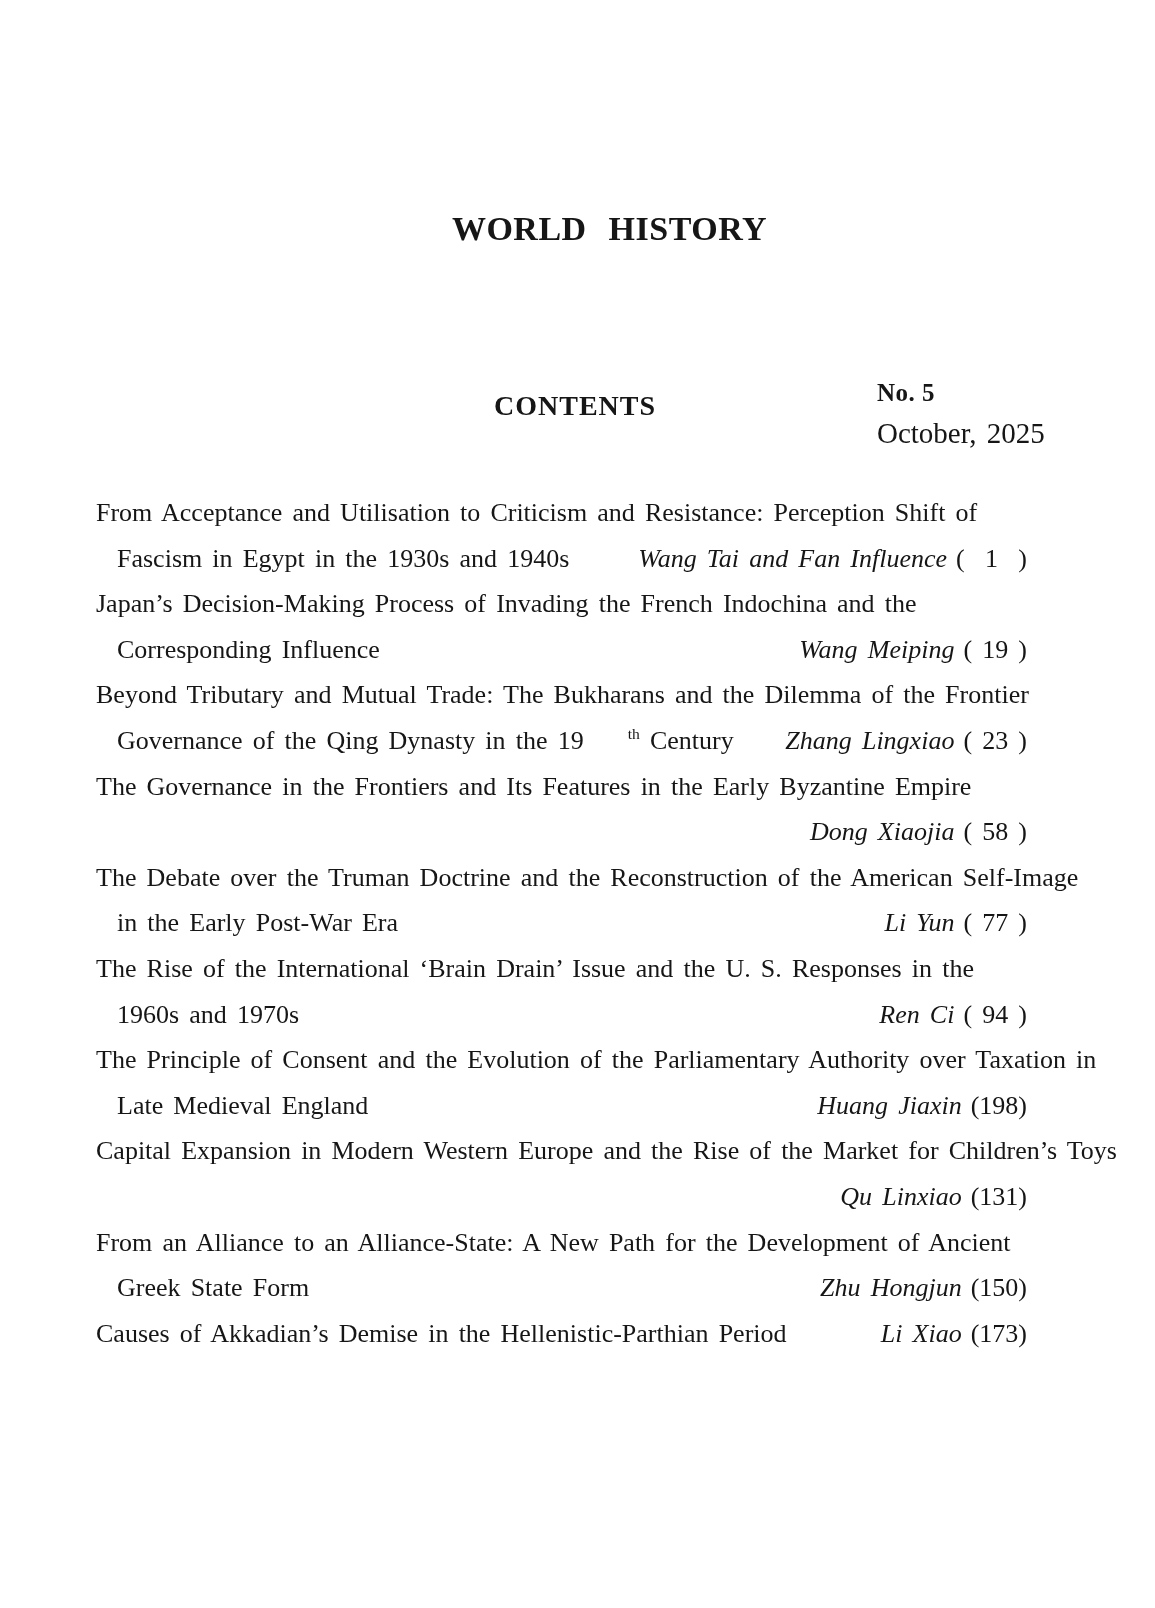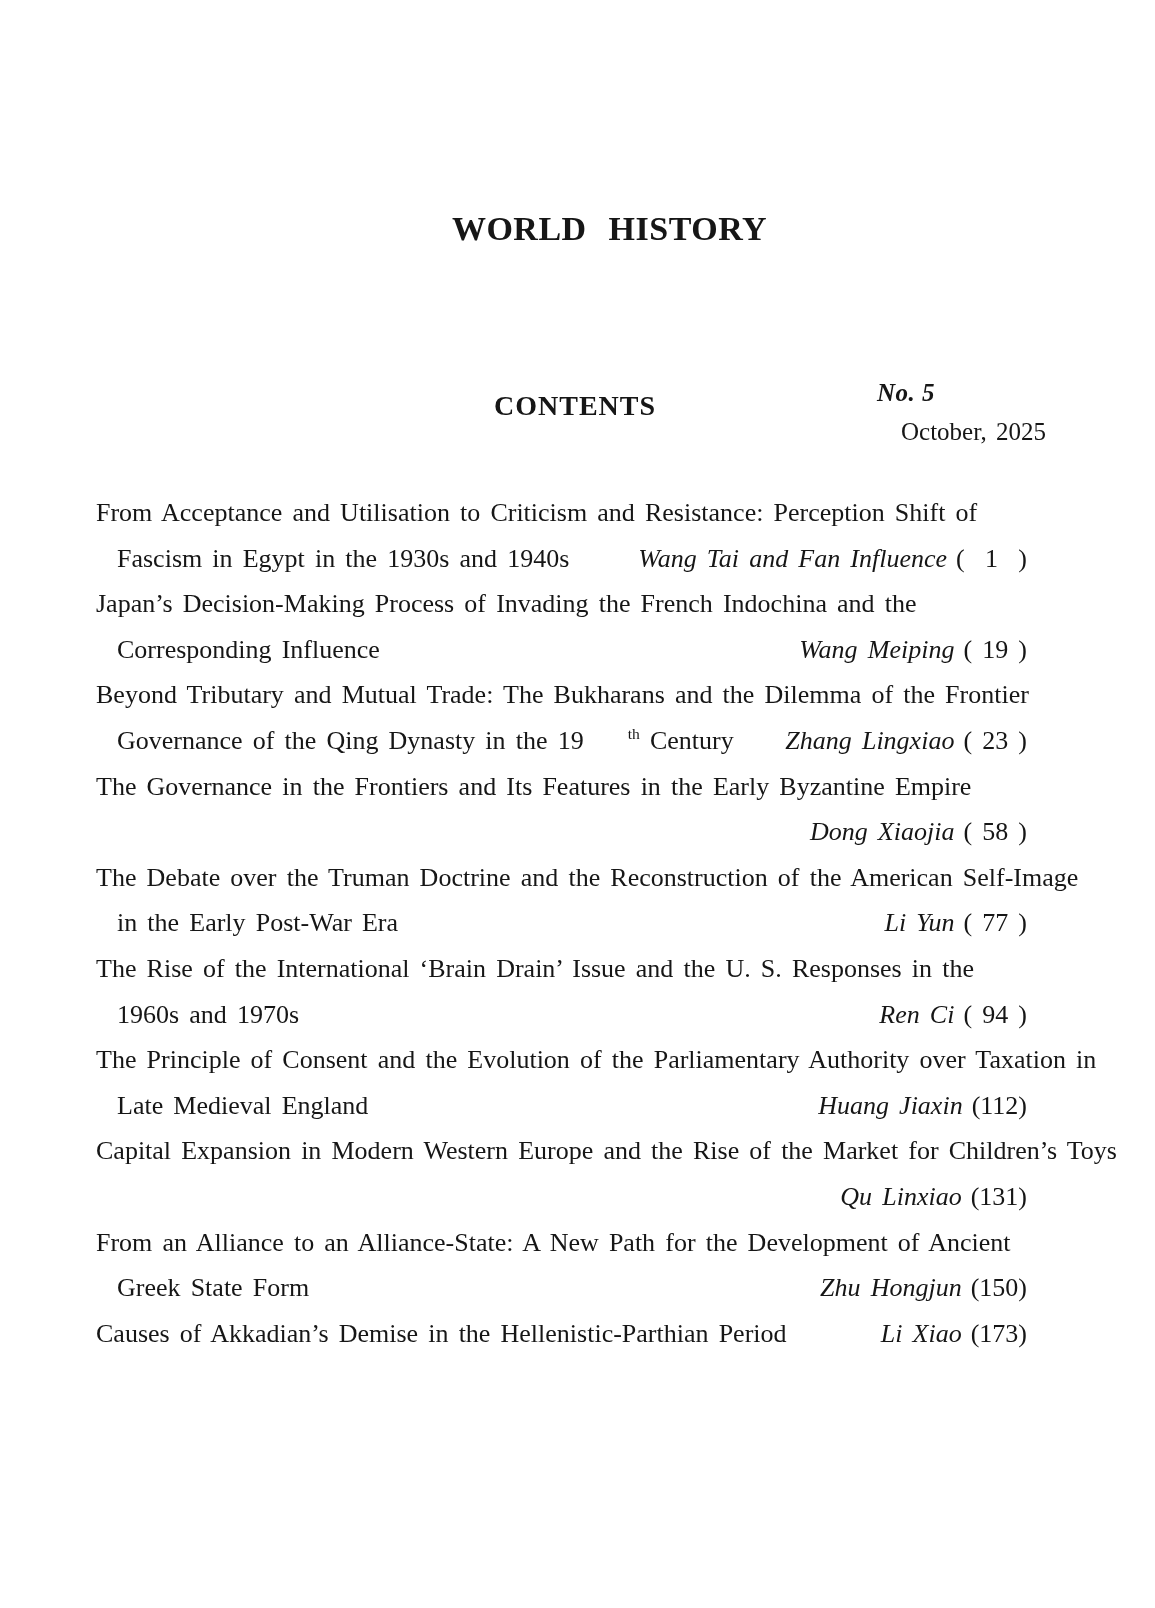--- a/index.html
+++ b/index.html
@@ -38,27 +38,25 @@
     position: absolute;
     left: 877px;
     top: 380px;
   }
   .issue-number {
     font-size: 25px;
     font-weight: 700;
     line-height: 1;
     letter-spacing: 0.5px;
     margin-bottom: 14px;
-    font-style: italic;
   }
   .issue-date {
-    font-size: 25px;
+    font-size: 29px;
     line-height: 1;
     word-spacing: 3px;
-    margin-left: 24px;
   }
   .toc {
     position: absolute;
     left: 96px;
     top: 490px;
     width: 931px;
     font-size: 26px;
   }
   .toc-line {
     height: 45.6px;
@@ -134,21 +132,21 @@
         <div class="toc-line toc-first">The Rise of the International ‘Brain Drain’ Issue and the U. S. Responses in the</div>
         <div class="toc-line toc-last indent">
           <span class="toc-cont">1960s and 1970s</span>
           <span class="toc-right"><span class="toc-author">Ren Ci</span><span class="toc-page">( 94 )</span></span>
         </div>
       </div>
       <div>
         <div class="toc-line toc-first">The Principle of Consent and the Evolution of the Parliamentary Authority over Taxation in</div>
         <div class="toc-line toc-last indent">
           <span class="toc-cont">Late Medieval England</span>
-          <span class="toc-right"><span class="toc-author">Huang Jiaxin</span><span class="toc-page">(112)</span></span>
+          <span class="toc-right"><span class="toc-author">Huang Jiaxin</span><span class="toc-page">(198)</span></span>
         </div>
       </div>
       <div>
         <div class="toc-line toc-first">Capital Expansion in Modern Western Europe and the Rise of the Market for Children’s Toys</div>
         <div class="toc-line toc-last">
           <span class="toc-cont"></span>
           <span class="toc-right"><span class="toc-author">Qu Linxiao</span><span class="toc-page">(131)</span></span>
         </div>
       </div>
       <div>

